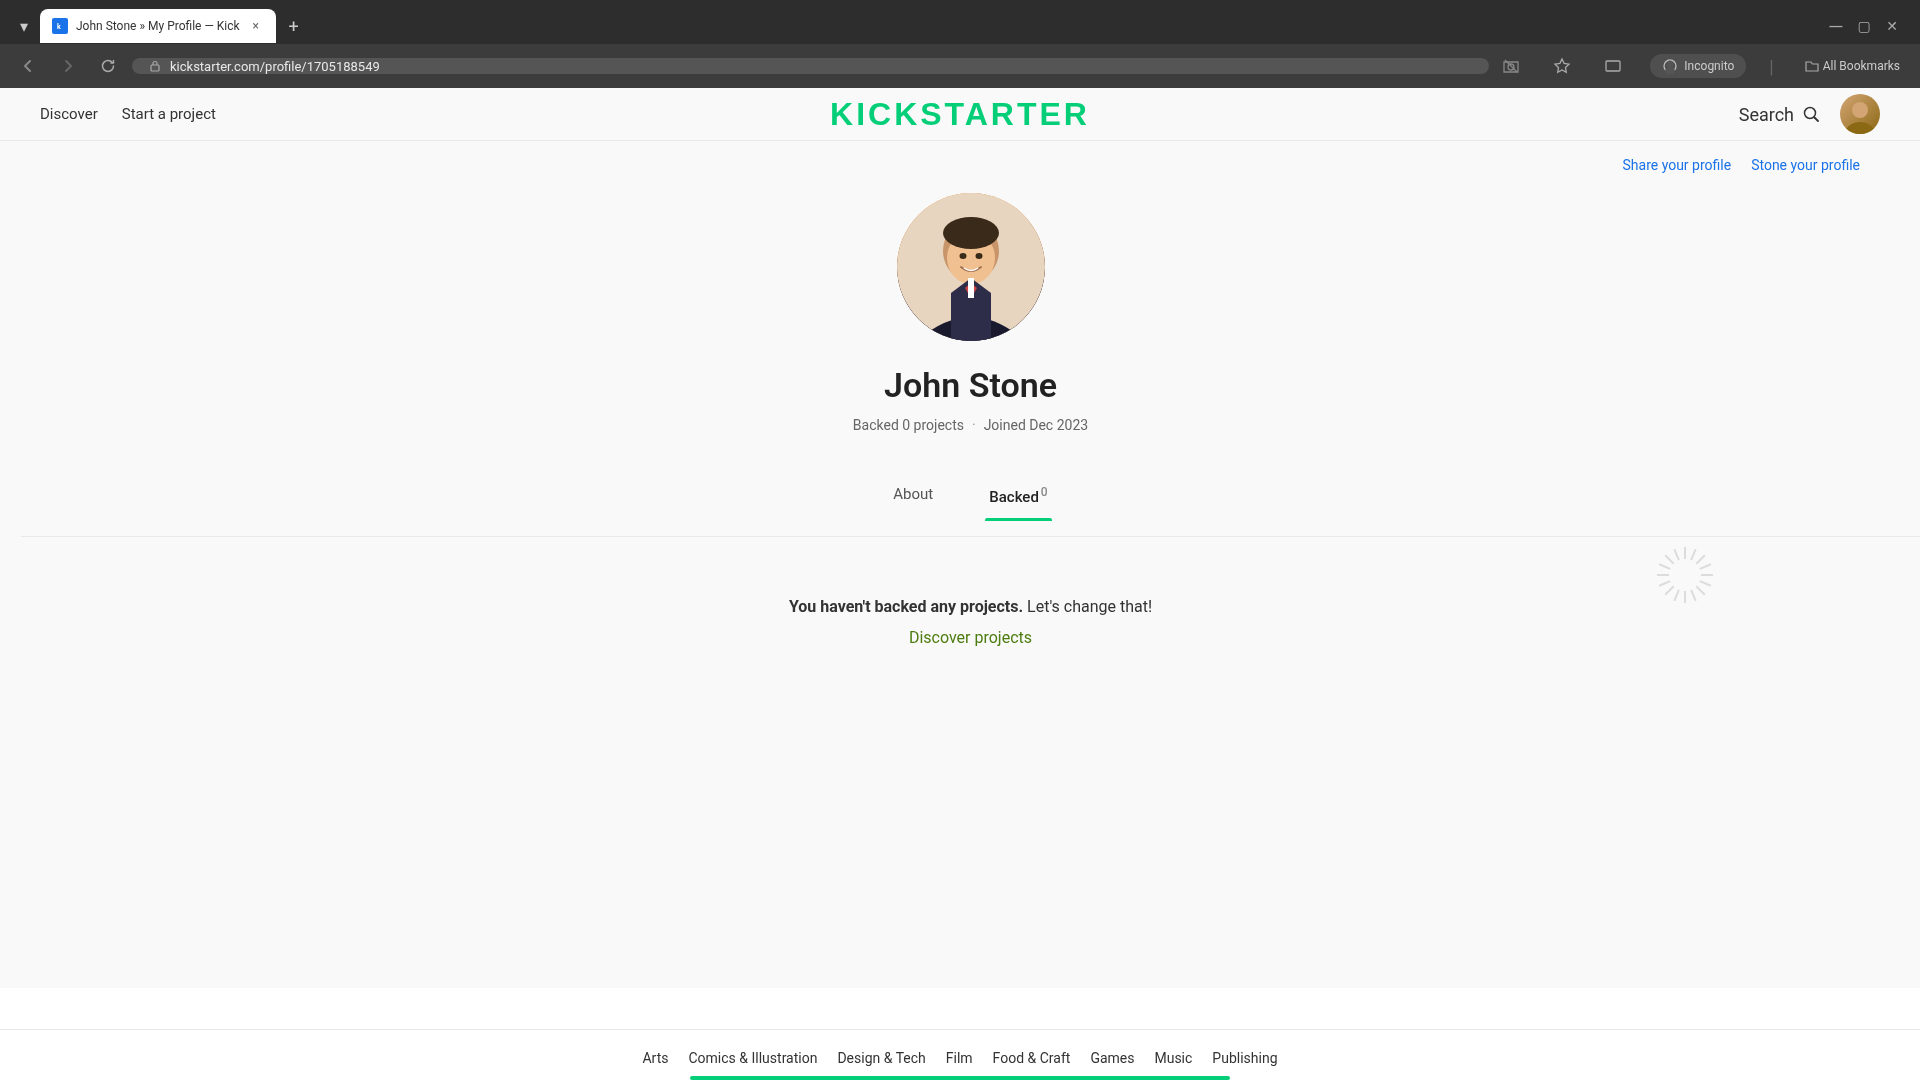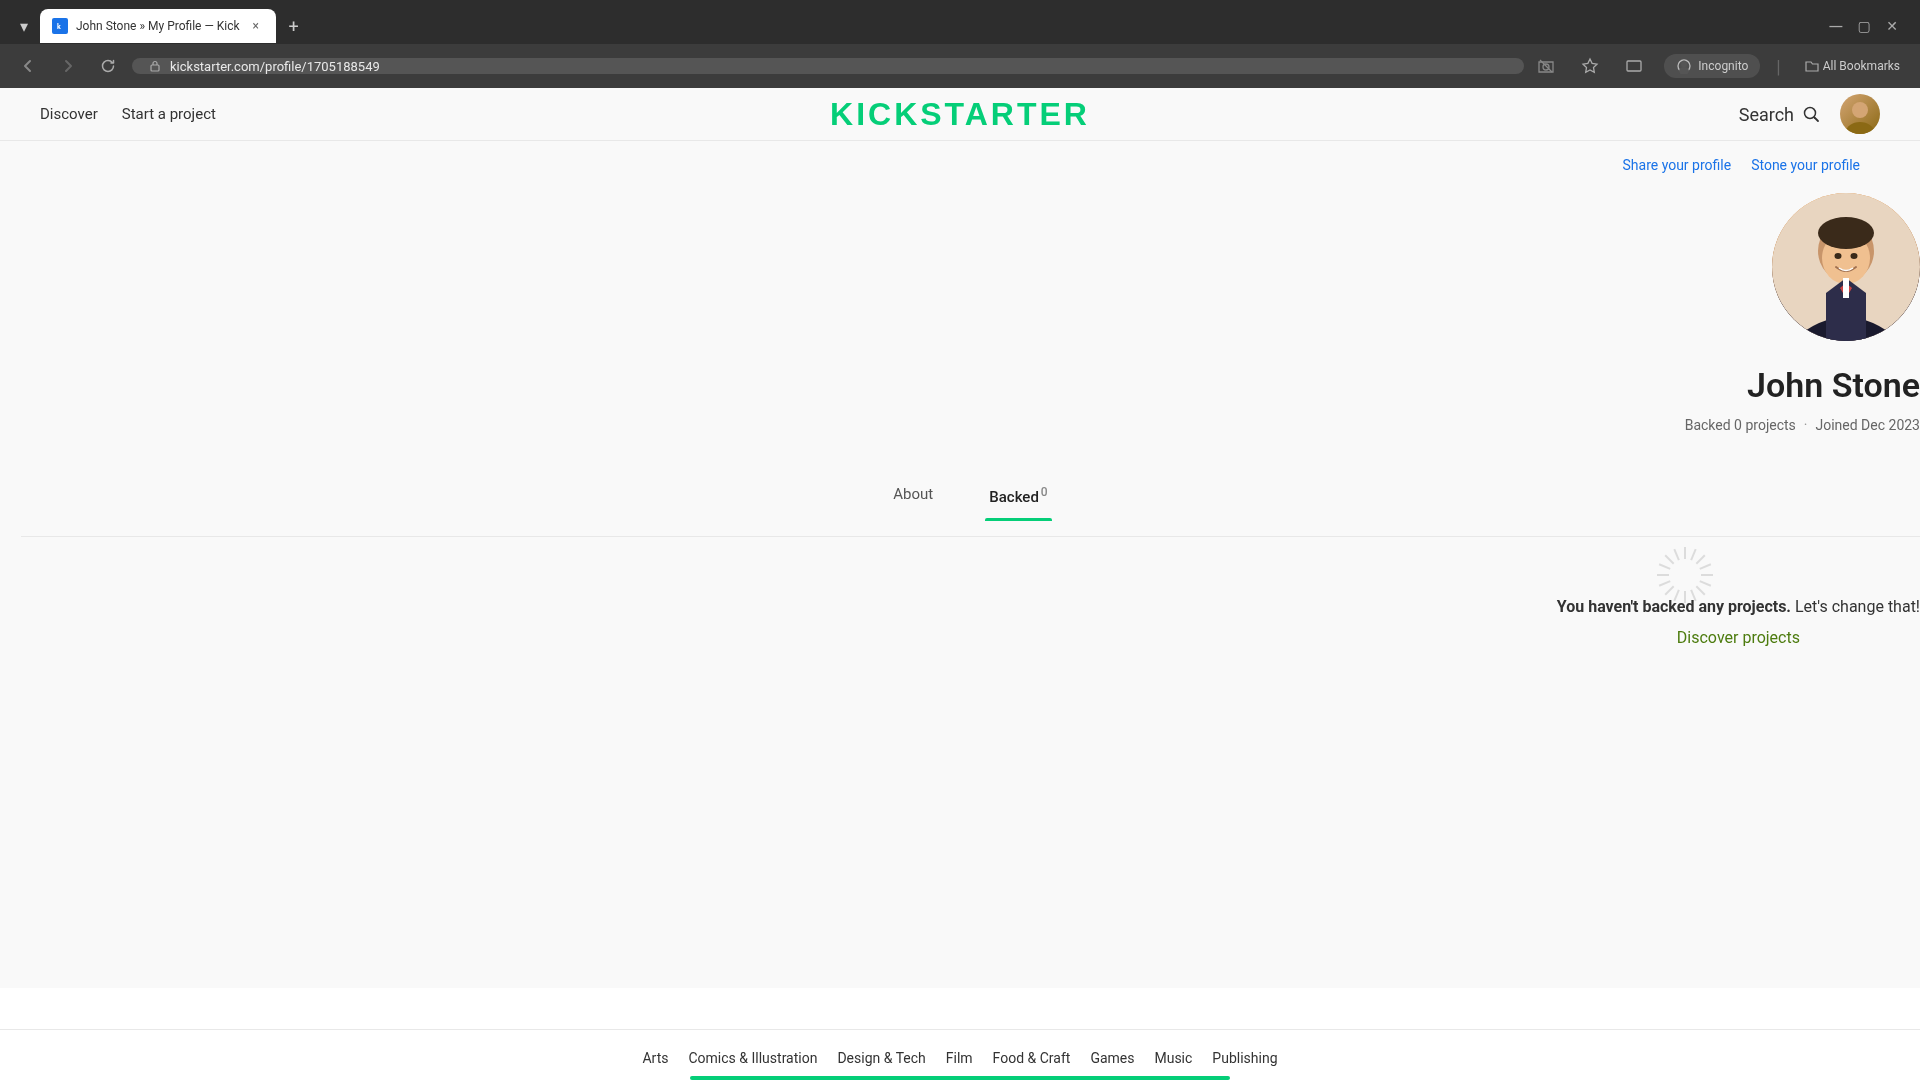--- a/index.html
+++ b/index.html
@@ -87,21 +87,21 @@
       display: flex;
       align-items: center;
       gap: 8px;
       height: 16px;
     }
     .address-text {
       font-size: 13px;
       color: #e8e8e8;
     }
     .nav-actions {
-      display: flex; align-items: center; gap: 16px;
+      display: flex; align-items: center; gap: 23px;
     }
     .nav-action-btn {
       width: 28px; height: 28px;
       display: flex; align-items: center; justify-content: center;
       color: #aaa; cursor: pointer; border-radius: 50%;
       font-size: 14px;
     }
     .incognito-btn {
       display: flex; align-items: center; gap: 6px;
       background: rgba(255,255,255,0.1);
@@ -178,21 +178,21 @@
     .profile-action-link {
       font-size: 14px;
       color: #1a73e8;
       cursor: pointer;
       text-decoration: none;
     }
 
     .profile-main {
       display: flex;
       flex-direction: column;
-      align-items: flex-end;
+      align-items: center;
       padding: 20px 0 40px;
       margin-left: 21px;
     }
     .profile-avatar {
       width: 148px; height: 148px;
       border-radius: 50%;
       overflow: hidden;
       margin-bottom: 24px;
       background: #d0a070;
     }

